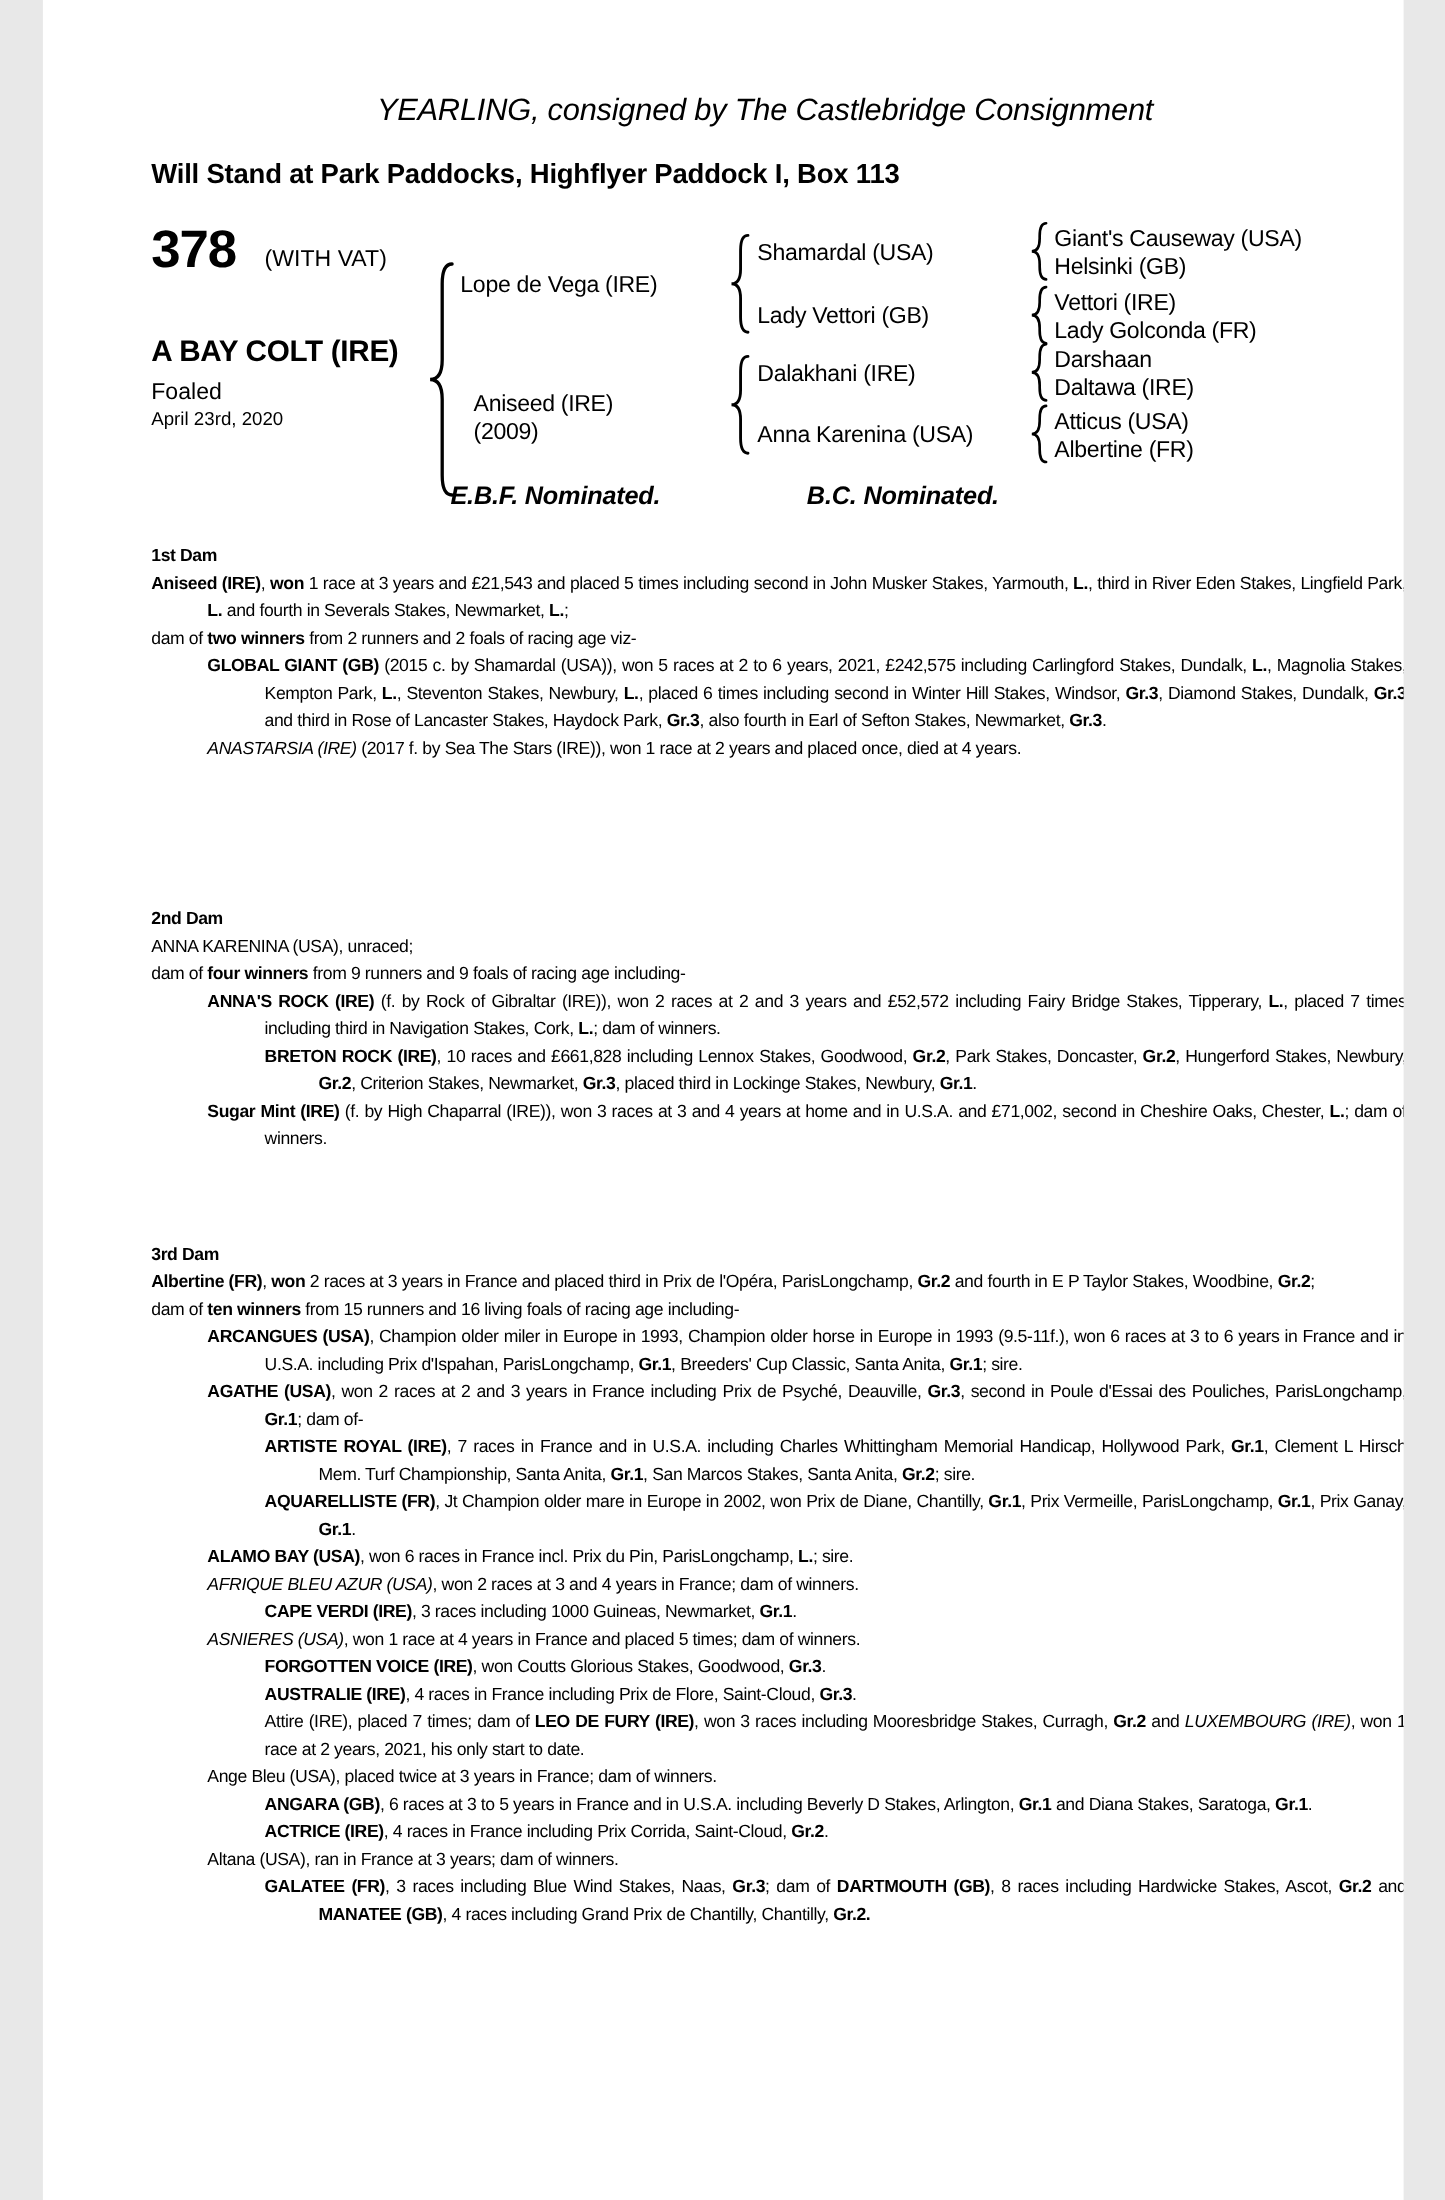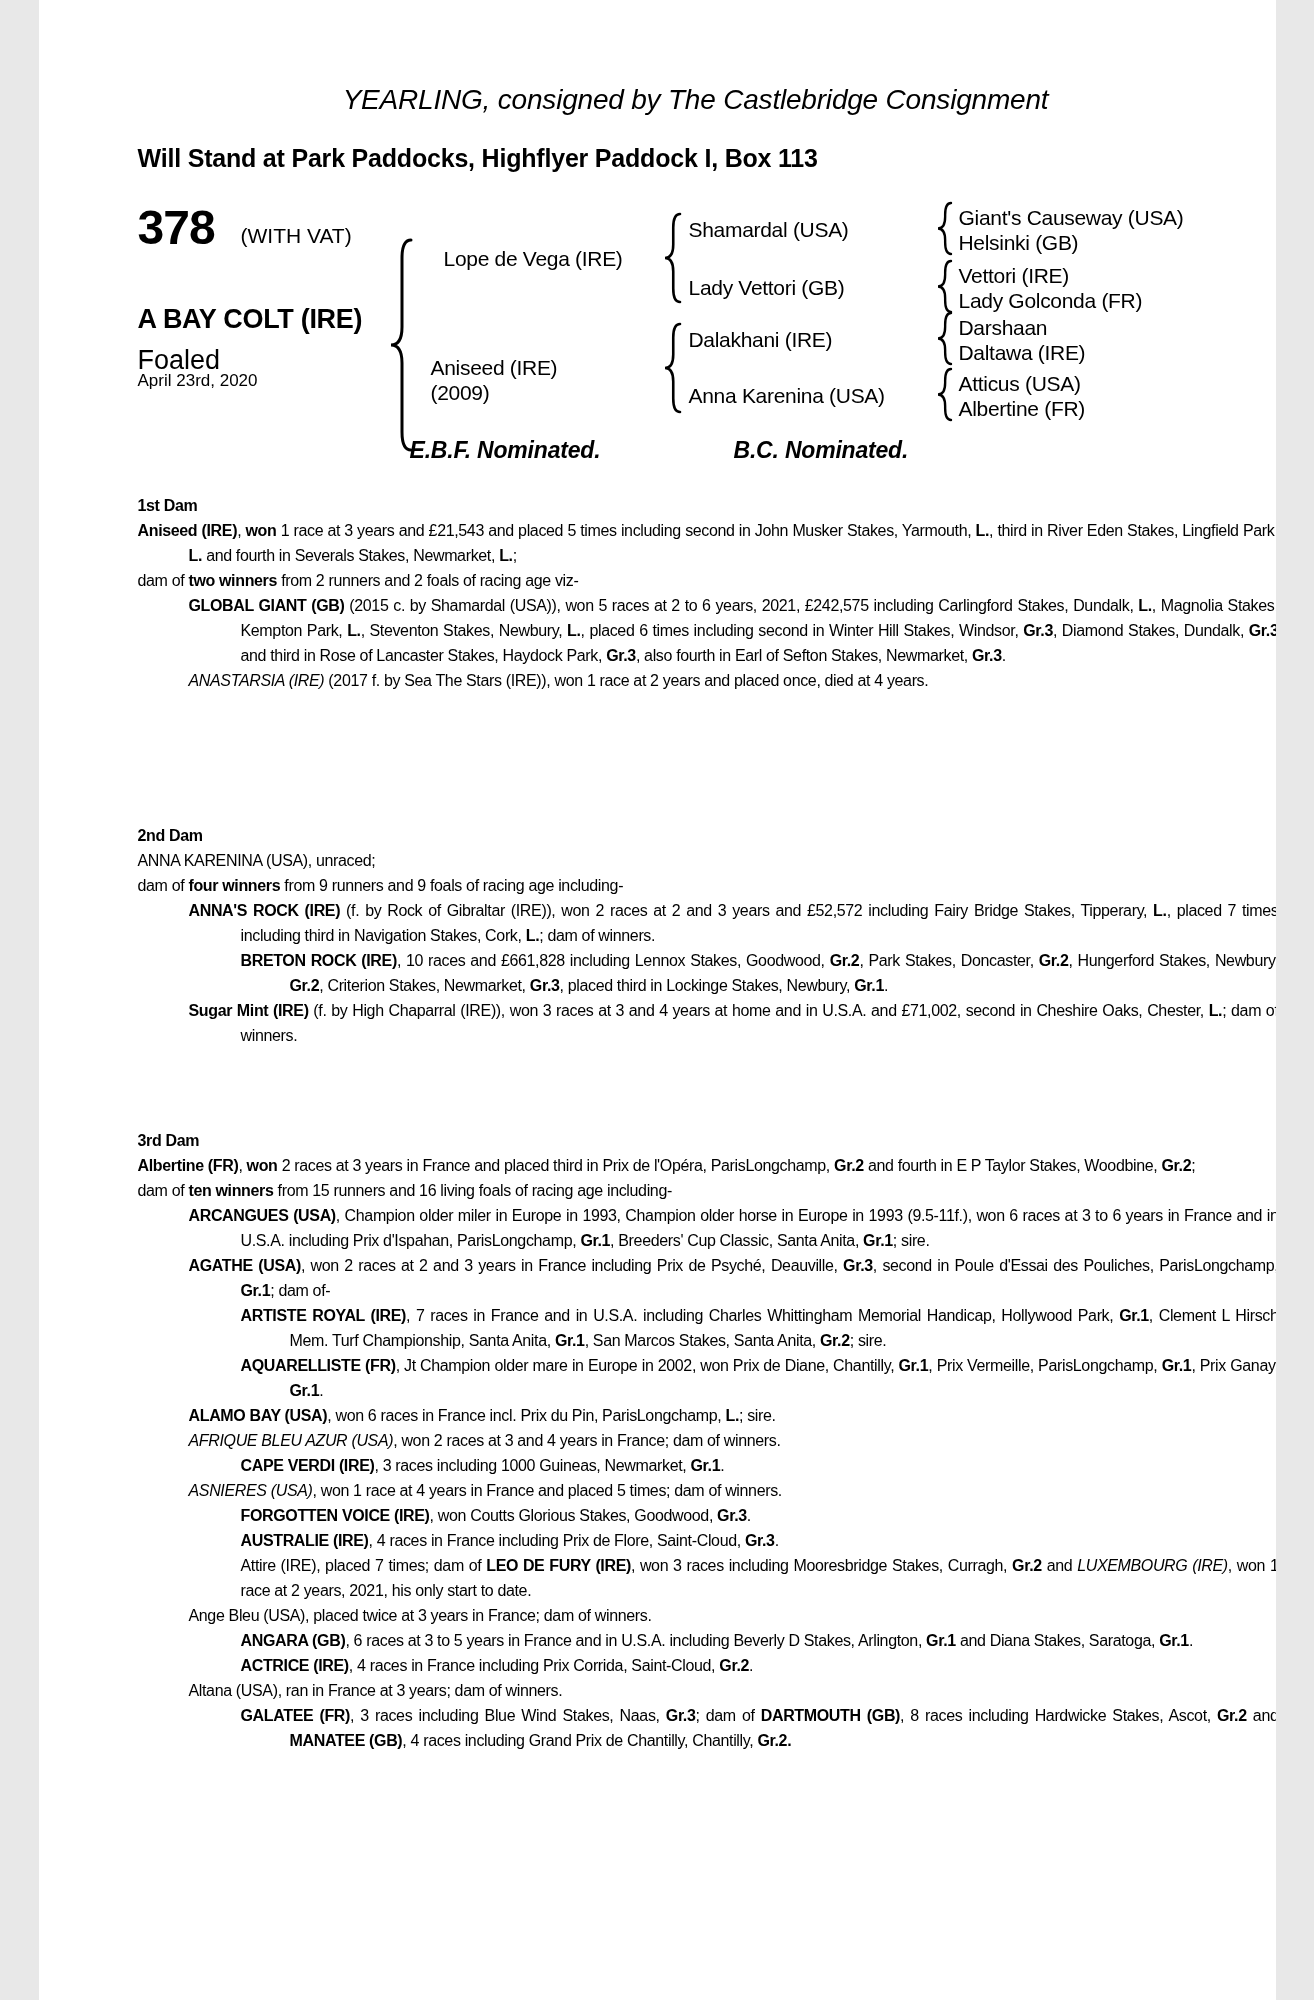--- a/index.html
+++ b/index.html
@@ -35,21 +35,21 @@
   .vat-note{
     top:224px;left:202px;
     font-size:21px;
   }
   .colt-desc{
     top:304px;left:99px;
     font-weight:bold;
     font-size:27px;
     letter-spacing:-0.3px;
   }
-  .foaled-label{ top:345px;left:99px;font-size:27px; }
+  .foaled-label{ top:345px;left:99px;font-size:21px; }
   .foaled-date{ top:371px;left:99px;font-size:17px; }
   .ped-name{ font-size:21px; white-space:nowrap; letter-spacing:-0.3px; }
   .nominated{
     font-weight:bold;
     font-size:23px;
     letter-spacing:-0.2px;
     white-space:nowrap;
     font-style:italic;
   }
   #brace-layer{position:absolute;top:0;left:0;}
@@ -81,21 +81,21 @@
 
   <div class="abs consign-title">YEARLING, consigned by The Castlebridge Consignment</div>
   <div class="abs stand-line">Will Stand at Park Paddocks, Highflyer Paddock I, Box 113</div>
 
   <div class="abs lot-number">378</div>
   <div class="abs vat-note">(WITH VAT)</div>
   <div class="abs colt-desc">A BAY COLT (IRE)</div>
   <div class="abs foaled-label">Foaled</div>
   <div class="abs foaled-date">April 23rd, 2020</div>
 
-  <div class="abs ped-name" style="left:405px;top:247px;">Lope de Vega (IRE)</div>
+  <div class="abs ped-name" style="left:380px;top:247px;">Lope de Vega (IRE)</div>
   <div class="abs ped-name" style="left:392px;top:356px;">Aniseed (IRE)</div>
   <div class="abs ped-name" style="left:392px;top:381px;">(2009)</div>
 
   <div class="abs ped-name" style="left:650px;top:218px;">Shamardal (USA)</div>
   <div class="abs ped-name" style="left:650px;top:276px;">Lady Vettori (GB)</div>
   <div class="abs ped-name" style="left:650px;top:328px;">Dalakhani (IRE)</div>
   <div class="abs ped-name" style="left:650px;top:384px;">Anna Karenina (USA)</div>
 
   <div class="abs ped-name" style="left:920px;top:206px;">Giant's Causeway (USA)</div>
   <div class="abs ped-name" style="left:920px;top:231px;">Helsinki (GB)</div>

